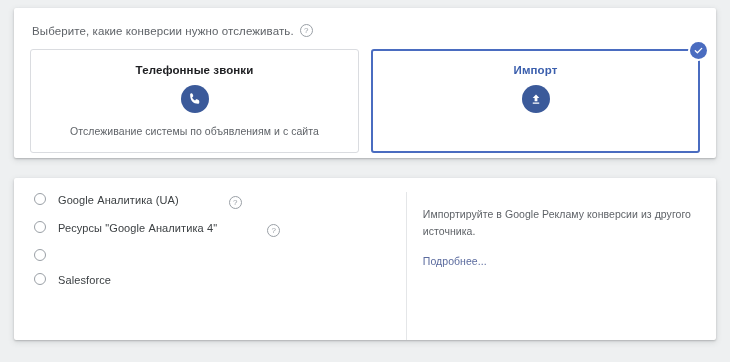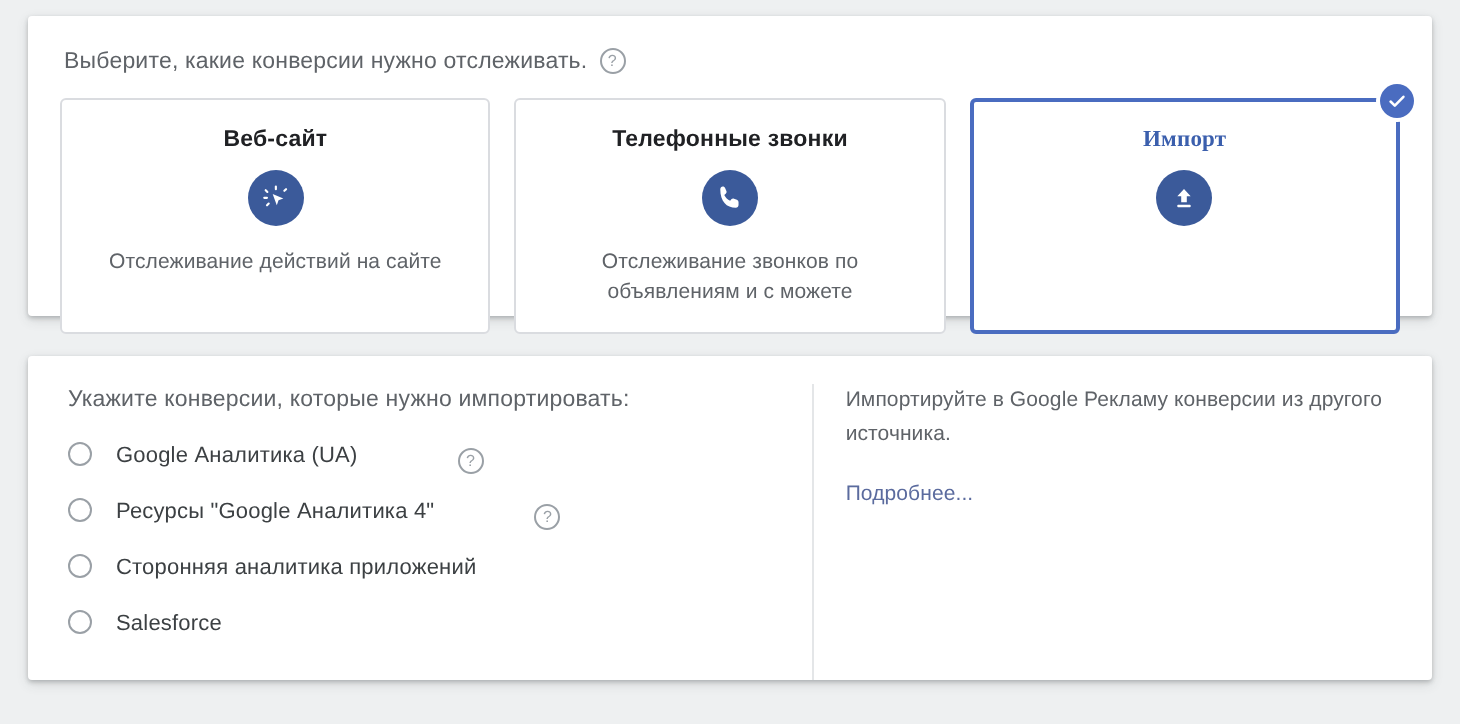--- a/index.html
+++ b/index.html
@@ -77,21 +77,20 @@
     padding: 14px 12px 12px 12px;
     display: flex;
     flex-direction: column;
     align-items: center;
     min-height: 104px;
     cursor: pointer;
   }
   .option-card.selected {
     border: 2px solid #4a6cc0;
     padding: 13px 11px 11px 11px;
-    font-family: Liberation Serif, serif;
   }
 
   .card-title {
     font-size: 11.5px;
     font-weight: bold;
     color: #202124;
     text-align: center;
     letter-spacing: 0.1px;
   }
   .option-card.selected .card-title {
@@ -180,20 +179,21 @@
   .radio-text-wrap {
     display: flex;
     align-items: flex-end;
     gap: 44px;
   }
 
   .right-col {
     flex: 1 1 auto;
     box-sizing: border-box;
     padding: 0 18px 0 16px;
+    margin-top: 14px;
   }
   .info-para {
     font-size: 10.5px;
     color: #5f6368;
     line-height: 1.62;
     margin: 0 0 11px 0;
     letter-spacing: 0.05px;
   }
   .info-link {
     font-size: 10.5px;
@@ -209,44 +209,30 @@
 
   <div class="card-panel" id="top-panel">
 
     <div class="panel-heading">
       <span>Выберите, какие конверсии нужно отслеживать.</span>
       <span class="help-icon">?</span>
     </div>
 
     <div class="option-cards">
 
-      <div class="option-card">
-        <div class="card-title">Веб-сайт</div>
-        <div class="card-icon">
-          <svg width="16" height="16" viewBox="0 0 24 24" aria-hidden="true">
-            <path d="M9.5 9 L17.5 12.3 L13.9 13.7 L12.6 17.4 Z" fill="#ffffff"></path>
-            <rect x="11.1" y="2.6" width="1.6" height="3.6" rx="0.8" fill="#ffffff"></rect>
-            <rect x="4.1" y="5.1" width="1.6" height="3.4" rx="0.8" fill="#ffffff" transform="rotate(-45 4.9 6.8)"></rect>
-            <rect x="2.4" y="11.1" width="3.6" height="1.6" rx="0.8" fill="#ffffff"></rect>
-            <rect x="4.2" y="16.0" width="3.4" height="1.6" rx="0.8" fill="#ffffff" transform="rotate(-45 5.9 16.8)"></rect>
-            <rect x="17.2" y="5.2" width="3.4" height="1.6" rx="0.8" fill="#ffffff" transform="rotate(-45 18.9 6.0)"></rect>
-          </svg>
-        </div>
-        <div class="card-desc">Отслеживание действий на сайте</div>
-      </div>
 
 
       <div class="option-card">
         <div class="card-title">Телефонные звонки</div>
         <div class="card-icon">
           <svg width="16" height="16" viewBox="0 0 24 24" aria-hidden="true">
             <path d="M6.6 3.4c.8 0 1.5.5 1.8 1.2l.9 2.2c.3.7.1 1.5-.5 2l-1.1.9c.9 1.9 2.5 3.5 4.4 4.4l.9-1.1c.5-.6 1.3-.8 2-.5l2.2.9c.7.3 1.2 1 1.2 1.8v2.1c0 1.1-.9 2-2 2C9.4 19.3 4.7 14.6 4.7 5.4c0-1.1.9-2 1.9-2z" fill="#ffffff"></path>
           </svg>
         </div>
-        <div class="card-desc">Отслеживание звонков по объявлениям и с можете</div>
+        <div class="card-desc">Отслеживание системы по объявлениям и с сайта</div>
       </div>
 
       <div class="option-card selected">
         <div class="check-badge">
           <svg width="11" height="11" viewBox="0 0 24 24" aria-hidden="true">
             <path d="M5 12.6 L9.6 17 L19 7.4" fill="none" stroke="#ffffff" stroke-width="2.8" stroke-linecap="round" stroke-linejoin="round"></path>
           </svg>
         </div>
         <div class="card-title">Импорт</div>
         <div class="card-icon">
@@ -256,41 +242,39 @@
           </svg>
         </div>
       </div>
 
     </div>
   </div>
 
   <div class="card-panel" id="bottom-panel">
 
     <div class="left-col">
-      <div class="sub-heading">Укажите конверсии, которые нужно импортировать:</div>
 
       <div class="radio-row">
         <span class="radio-circle"></span>
         <span class="radio-text-wrap">
           <span class="radio-label">Google Аналитика (UA)</span>
           <span class="help-icon">?</span>
         </span>
       </div>
 
       <div class="radio-row">
         <span class="radio-circle"></span>
         <span class="radio-text-wrap">
           <span class="radio-label">Ресурсы "Google Аналитика 4"</span>
           <span class="help-icon">?</span>
         </span>
       </div>
 
       <div class="radio-row">
         <span class="radio-circle"></span>
-        <span class="radio-label">Сторонняя аналитика приложений</span>
       </div>
 
       <div class="radio-row">
         <span class="radio-circle"></span>
         <span class="radio-label">Salesforce</span>
       </div>
 
     </div>
 
     <div class="right-col">

